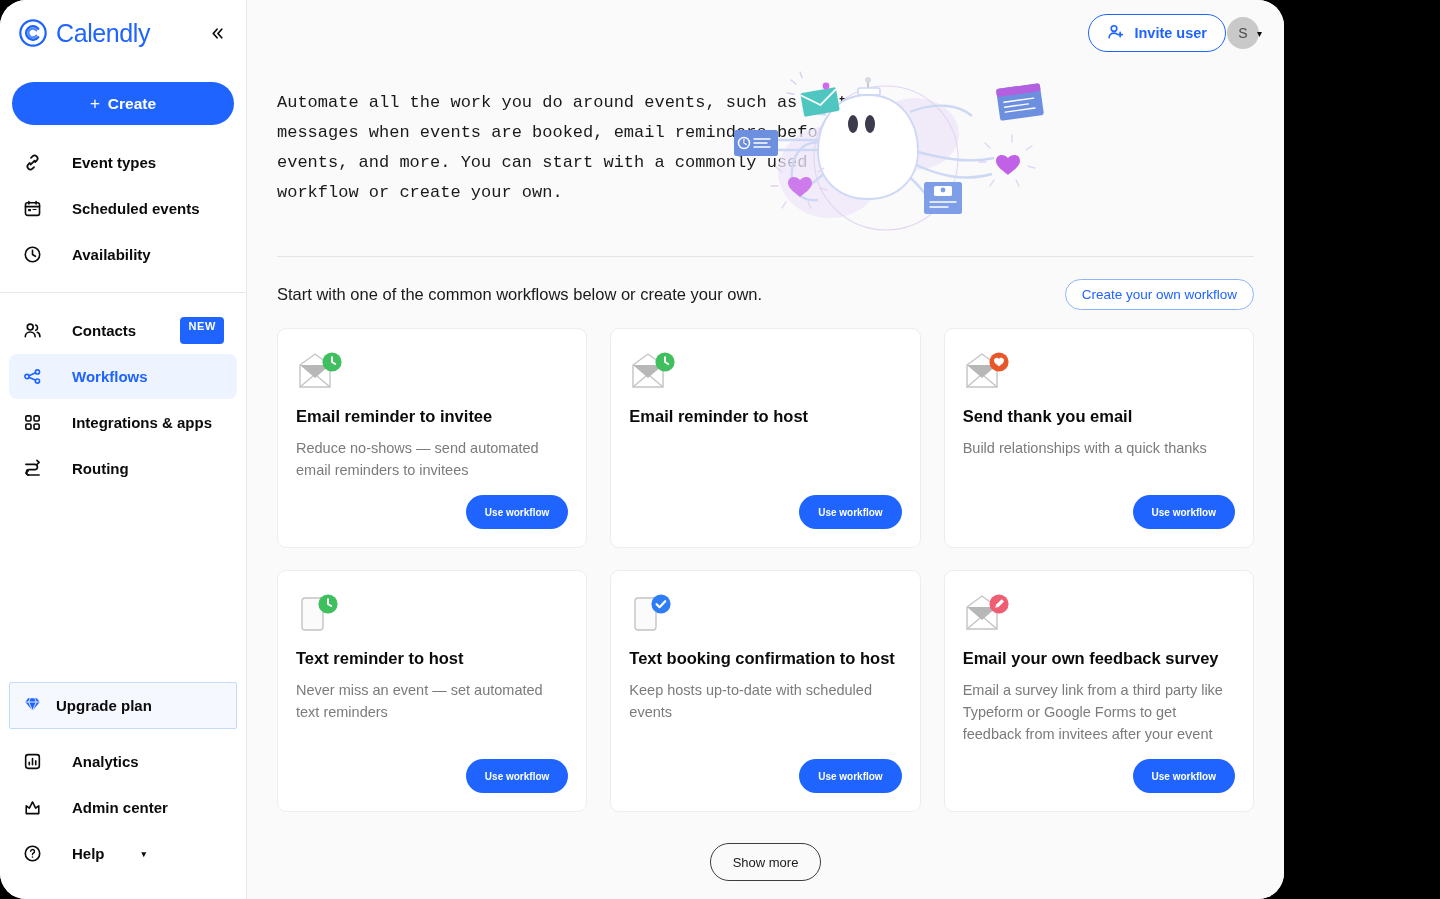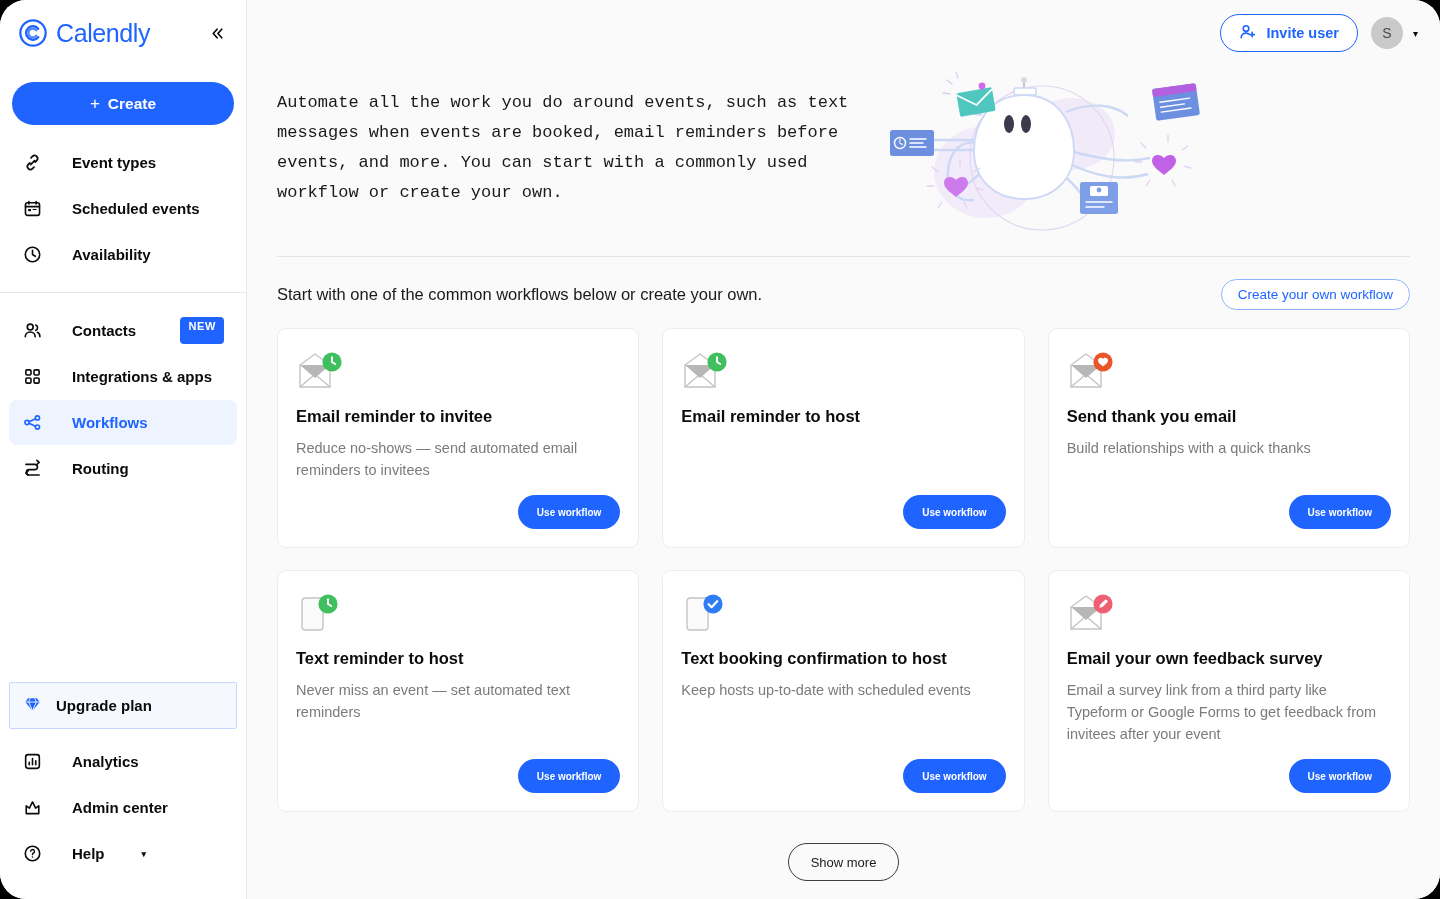--- a/index.html
+++ b/index.html
@@ -4,21 +4,21 @@
 <style>
   * { box-sizing: border-box; margin: 0; padding: 0; }
   html, body {
     width: 1440px; height: 899px;
     background: #000000;
     font-family: "Liberation Sans", sans-serif;
     overflow: hidden;
   }
   .app-frame {
     position: absolute; left: 0; top: 0;
-    width: 1440px; height: 899px;
+    width: 1284px; height: 899px;
     background: #ffffff;
     border-radius: 26px;
     overflow: hidden;
     display: flex;
   }
 
   
   .sidebar {
     width: 247px; height: 899px;
     background: #ffffff;
@@ -112,21 +112,21 @@
   .main {
     flex: 1;
     background: #fafafa;
     position: relative;
     overflow: hidden;
   }
   .topbar {
     height: 66px;
     display: flex; align-items: center; justify-content: flex-end;
     padding-right: 22px;
-    gap: 13px;
+    gap: 1px;
   }
   .invite-btn {
     height: 38px;
     border: 1px solid #1f64ff;
     border-radius: 20px;
     background: #ffffff;
     color: #1f64ff;
     font-size: 14.5px; font-weight: 700;
     padding: 0 18px;
     display: flex; align-items: center; gap: 9px;
@@ -311,42 +311,42 @@
           <svg viewBox="0 0 20 20" width="19" height="19">
             <circle cx="7.6" cy="6.4" r="3.1" fill="none" stroke="#0b0b0b" stroke-width="1.7"></circle>
             <path d="M2.4 16.6c0-3 2.3-5 5.2-5s5.2 2 5.2 5" fill="none" stroke="#0b0b0b" stroke-width="1.7" stroke-linecap="round"></path>
             <path d="M13.4 4.2a3 3 0 0 1 0 5.6M15 11.9c1.7.6 2.8 2.3 2.8 4.6" fill="none" stroke="#0b0b0b" stroke-width="1.7" stroke-linecap="round"></path>
           </svg>
         </span>
         <span>Contacts</span>
         <span class="badge-new">NEW</span>
       </div>
 
+      <div class="nav-item active">
+        <span class="nav-ico">
+          <svg viewBox="0 0 20 20" width="19" height="19">
+            <circle cx="4.2" cy="10" r="2.2" fill="none" stroke="#1f64ff" stroke-width="1.7"></circle>
+            <circle cx="15.2" cy="5.2" r="2.2" fill="none" stroke="#1f64ff" stroke-width="1.7"></circle>
+            <circle cx="15.2" cy="14.8" r="2.2" fill="none" stroke="#1f64ff" stroke-width="1.7"></circle>
+            <path d="M6.3 9.1 13.2 6M6.3 10.9l6.9 3" stroke="#1f64ff" stroke-width="1.7" stroke-linecap="round"></path>
+          </svg>
+        </span>
+        <span>Workflows</span>
+      </div>
+
       <div class="nav-item">
         <span class="nav-ico">
           <svg viewBox="0 0 20 20" width="19" height="19">
             <rect x="3" y="3" width="5.4" height="5.4" rx="1.3" fill="none" stroke="#0b0b0b" stroke-width="1.7"></rect>
             <rect x="11.6" y="3" width="5.4" height="5.4" rx="1.3" fill="none" stroke="#0b0b0b" stroke-width="1.7"></rect>
             <rect x="3" y="11.6" width="5.4" height="5.4" rx="1.3" fill="none" stroke="#0b0b0b" stroke-width="1.7"></rect>
             <rect x="11.6" y="11.6" width="5.4" height="5.4" rx="1.3" fill="none" stroke="#0b0b0b" stroke-width="1.7"></rect>
           </svg>
         </span>
         <span>Integrations &amp; apps</span>
-      </div>
-
-      <div class="nav-item active">
-        <span class="nav-ico">
-          <svg viewBox="0 0 20 20" width="19" height="19">
-            <circle cx="4.2" cy="10" r="2.2" fill="none" stroke="#1f64ff" stroke-width="1.7"></circle>
-            <circle cx="15.2" cy="5.2" r="2.2" fill="none" stroke="#1f64ff" stroke-width="1.7"></circle>
-            <circle cx="15.2" cy="14.8" r="2.2" fill="none" stroke="#1f64ff" stroke-width="1.7"></circle>
-            <path d="M6.3 9.1 13.2 6M6.3 10.9l6.9 3" stroke="#1f64ff" stroke-width="1.7" stroke-linecap="round"></path>
-          </svg>
-        </span>
-        <span>Workflows</span>
       </div>
 
       <div class="nav-item">
         <span class="nav-ico">
           <svg viewBox="0 0 20 20" width="19" height="19">
             <path d="M3 5.6h9.4a2.8 2.8 0 0 1 0 5.6H6.4a2.8 2.8 0 0 0 0 5.6H17" fill="none" stroke="#0b0b0b" stroke-width="1.7" stroke-linecap="round"></path>
             <path d="M14.6 3.4 17 5.6l-2.4 2.2M5.4 14.6 3 16.8l2.4 2.2" fill="none" stroke="#0b0b0b" stroke-width="1.7" stroke-linecap="round" stroke-linejoin="round" transform="translate(0,-2)"></path>
           </svg>
         </span>
         <span>Routing</span>

